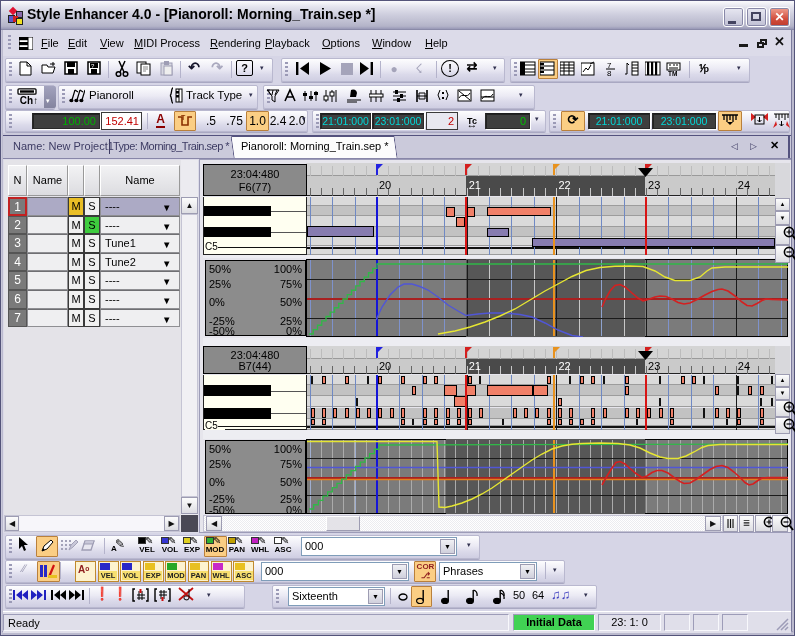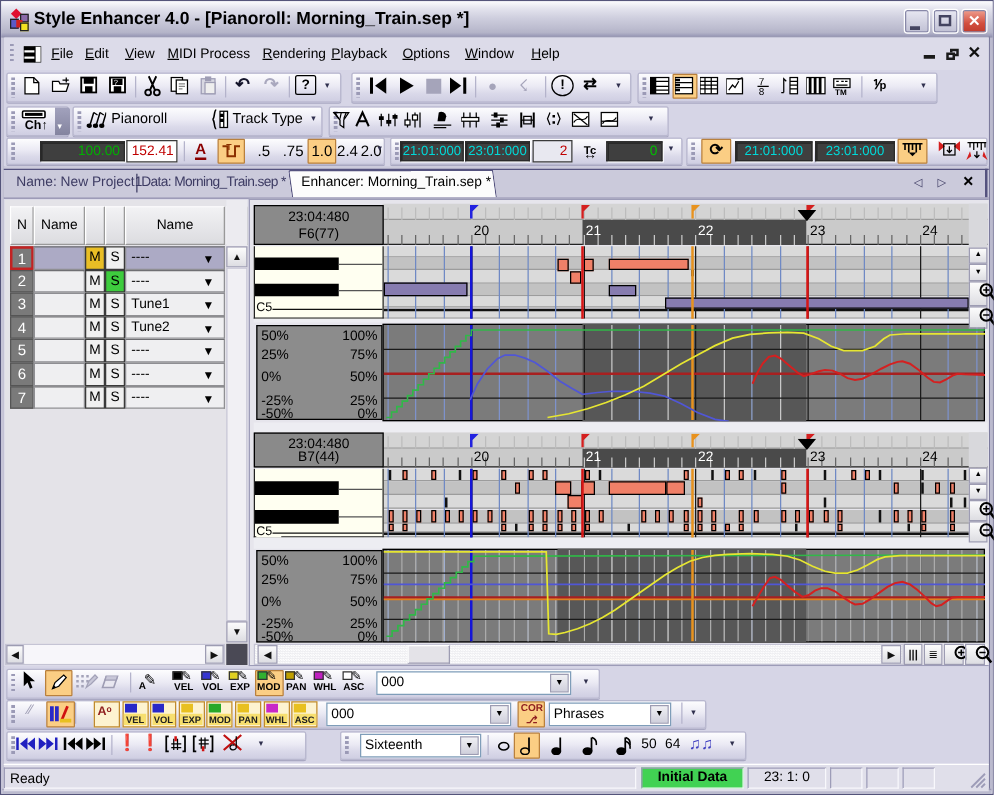--- a/index.html
+++ b/index.html
@@ -399,23 +399,23 @@
       <path d="M2 2h15M4 2v4M7 2v6M10 2v4M13 2v6M16 2v4" stroke="#000"></path>
       <path d="M1 16l4-3-1-4z M18 16l-4-3 1-4z" fill="#D41F1F"></path>
       <path d="M9.5 9v5m-2-2l2 2 2-2" stroke="#000" fill="none"></path>
     </svg>
   </div>
 <div style="left:3px;top:133px;width:788px;height:25px;background:#CBCADB;"></div>
 <div style="left:3px;top:135px;width:788px;height:1px;background:#54527E;"></div>
 <div style="left:788px;top:135px;width:2px;height:23px;background:#54527E;"></div>
 <div style="left:13px;top:140px;height:13px;font-size:11px;color:#3D3B63;">Name: New Project1</div>
 <div style="left:109px;top:139px;width:1px;height:15px;background:#3D3B63;"></div>
-<div style="left:113px;top:140px;height:13px;font-size:11px;letter-spacing:-0.5px;color:#3D3B63;">Data: Morning_Train.sep *</div>
+<div style="left:113px;top:140px;height:13px;font-size:11px;letter-spacing:-0.5px;color:#3D3B63;">Type: Morning_Train.sep *</div>
 <div style="left:232px;top:136px;width:164px;height:22px;background:#FCFCFC;border:1px solid #54527E;border-bottom:none;border-radius:2px 0 0 0;transform:skewX(8deg);"></div>
-<div style="left:241px;top:140px;width:152px;height:13px;font-size:11px;color:#000;">Enhancer: Morning_Train.sep *</div>
+<div style="left:241px;top:140px;width:152px;height:13px;font-size:11px;color:#000;">Pianoroll: Morning_Train.sep *</div>
 <div style="left:731px;top:141px;width:10px;height:11px;font-size:9px;color:#3D3B63;">◁</div>
 <div style="left:750px;top:141px;width:10px;height:11px;font-size:9px;color:#3D3B63;">▷</div>
 <div style="left:770px;top:139px;width:13px;height:13px;font-size:11px;font-weight:bold;color:#000;">✕</div>
 <div style="left:3px;top:158px;width:788px;height:375px;background:#DCDBE8;border-top:1px solid #8886A8;"></div>
 <div style="left:4px;top:160px;width:177px;height:372px;background:#E4E3E8;"></div>
 <div class="hdrcell" style="left:8px;top:165px;width:19px;height:31px;line-height:29px;">N</div>
 <div class="hdrcell" style="left:27px;top:165px;width:41px;height:31px;line-height:29px;">Name</div>
 <div class="hdrcell" style="left:68px;top:165px;width:16px;height:31px;line-height:29px;"></div>
 <div class="hdrcell" style="left:84px;top:165px;width:16px;height:31px;line-height:29px;"></div>
 <div class="hdrcell" style="left:100px;top:165px;width:80px;height:31px;line-height:29px;">Name</div>

